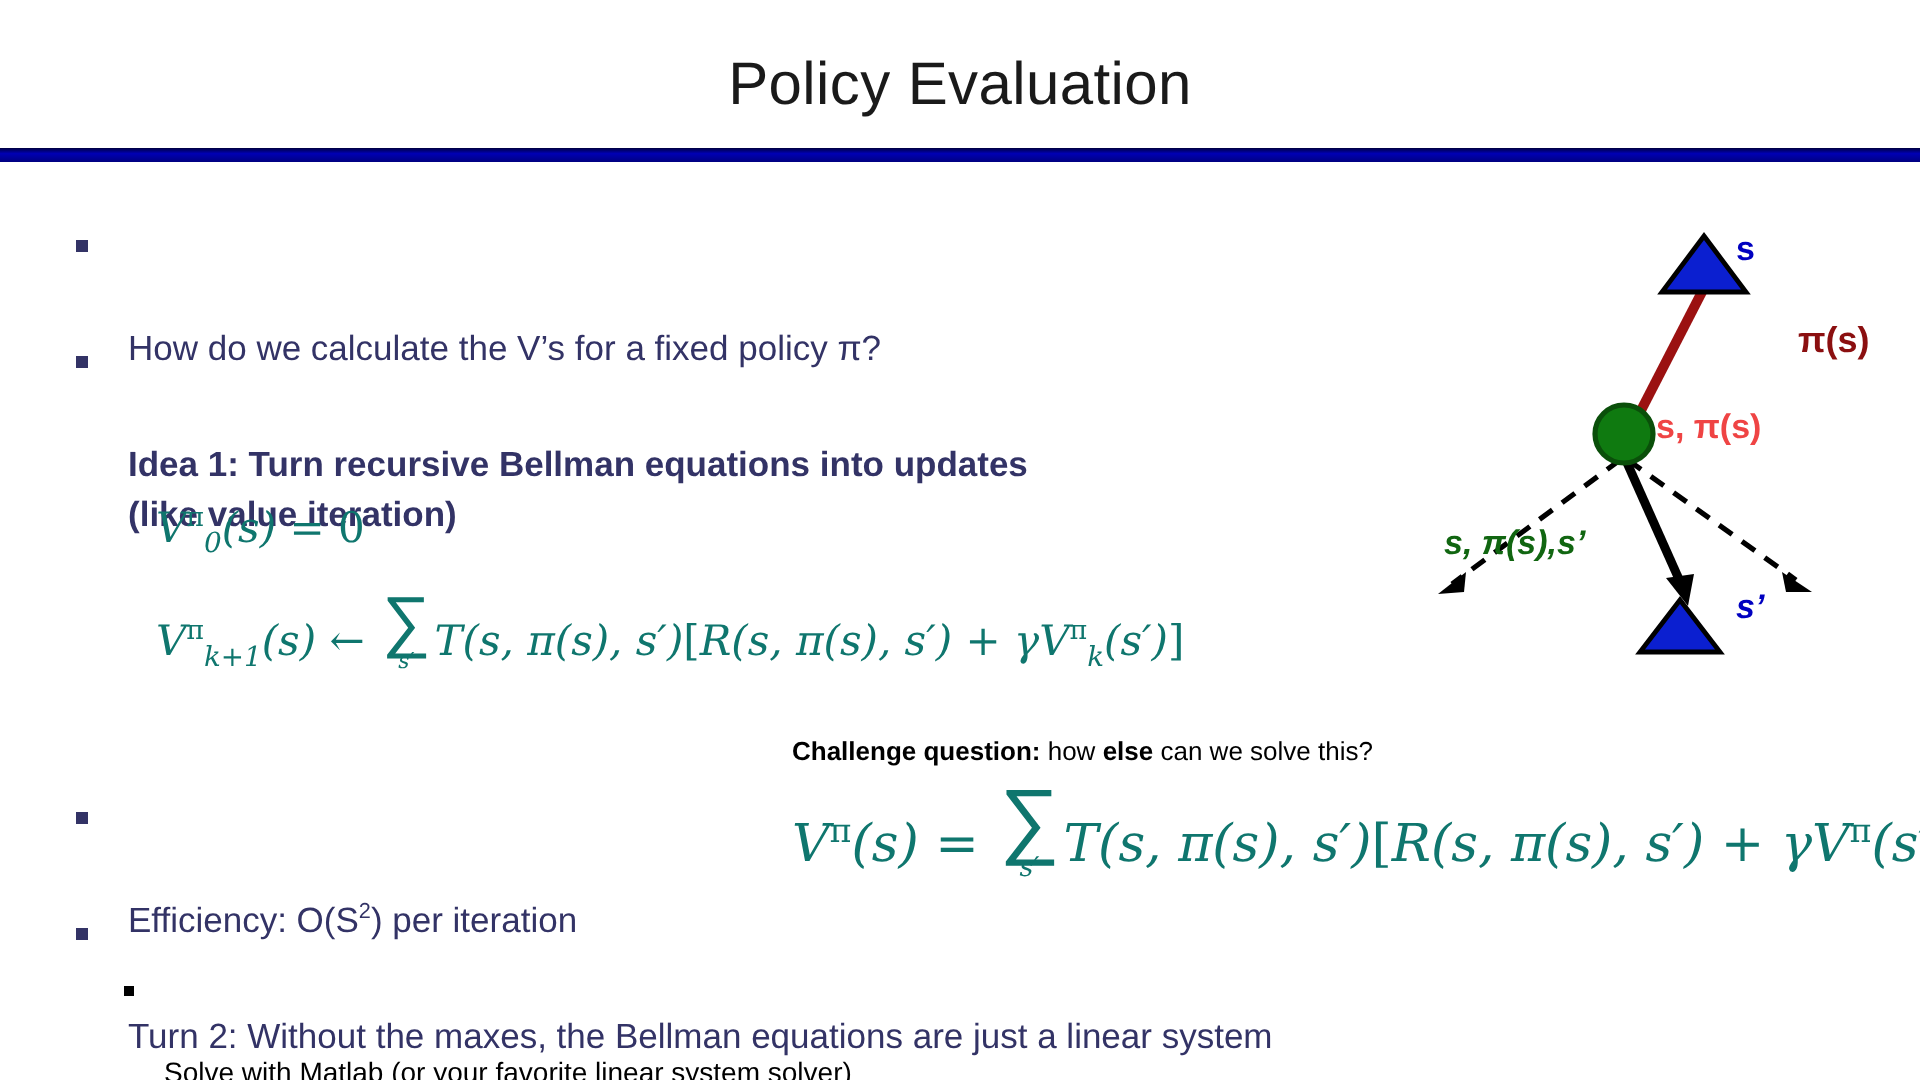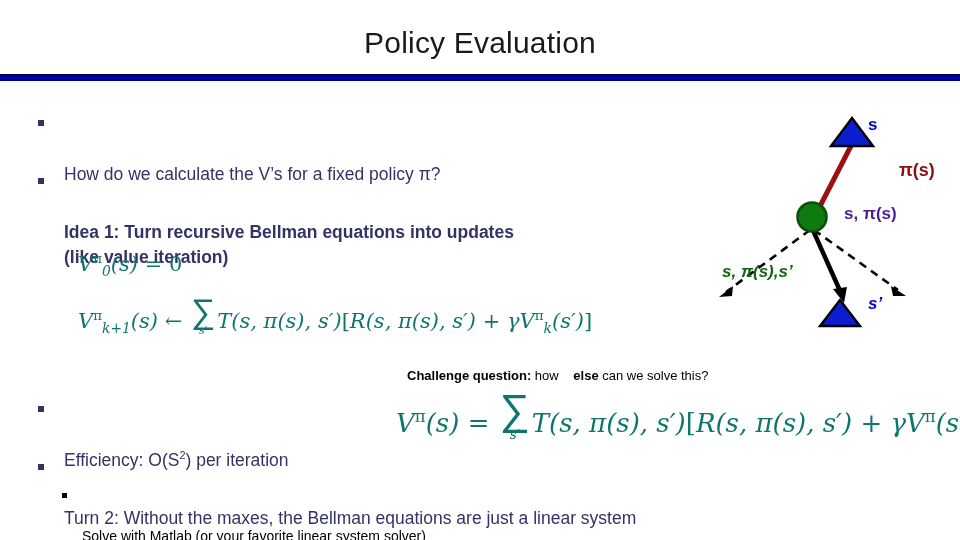--- a/index.html
+++ b/index.html
@@ -136,40 +136,40 @@
 
   
   .challenge {
     position: absolute;
     left: 396px;
     top: 367px;
     font-size: 13px;
     color: #000000;
     line-height: 17px;
   }
-  .challenge b { font-weight: 700; margin-left: 11px; }
+  .challenge b { font-weight: 700; }
 
   
   .diagram {
     position: absolute;
     left: 700px;
     top: 100px;
     width: 260px;
     height: 250px;
   }
   .diagram svg { display: block; }
   .dlabel {
     position: absolute;
     font-family: "Liberation Sans", sans-serif;
     font-weight: 700;
     white-space: nowrap;
   }
   .lbl-s   { left: 168px; top: 15px;  font-size: 17px; color: #0000c0; }
   .lbl-pis { left: 152px; top: 60px;  font-size: 18px; color: #8b0f10; margin-left: 47px; }
-  .lbl-sps { left: 144px; top: 104px; font-size: 17px; color: #4c1d95; }
+  .lbl-sps { left: 128px; top: 104px; font-size: 17px; color: #ef4444; }
   .lbl-tri { left: 22px;  top: 162px; font-size: 17px; color: #116611; font-style: italic; font-weight: 700; }
   .lbl-sp  { left: 168px; top: 194px; font-size: 17px; color: #0000c0; font-style: italic; }
 </style>
 </head>
 <body>
 
 <div class="slide">
 
   <div class="title">Policy Evaluation</div>
   <div class="title-rule"></div>

